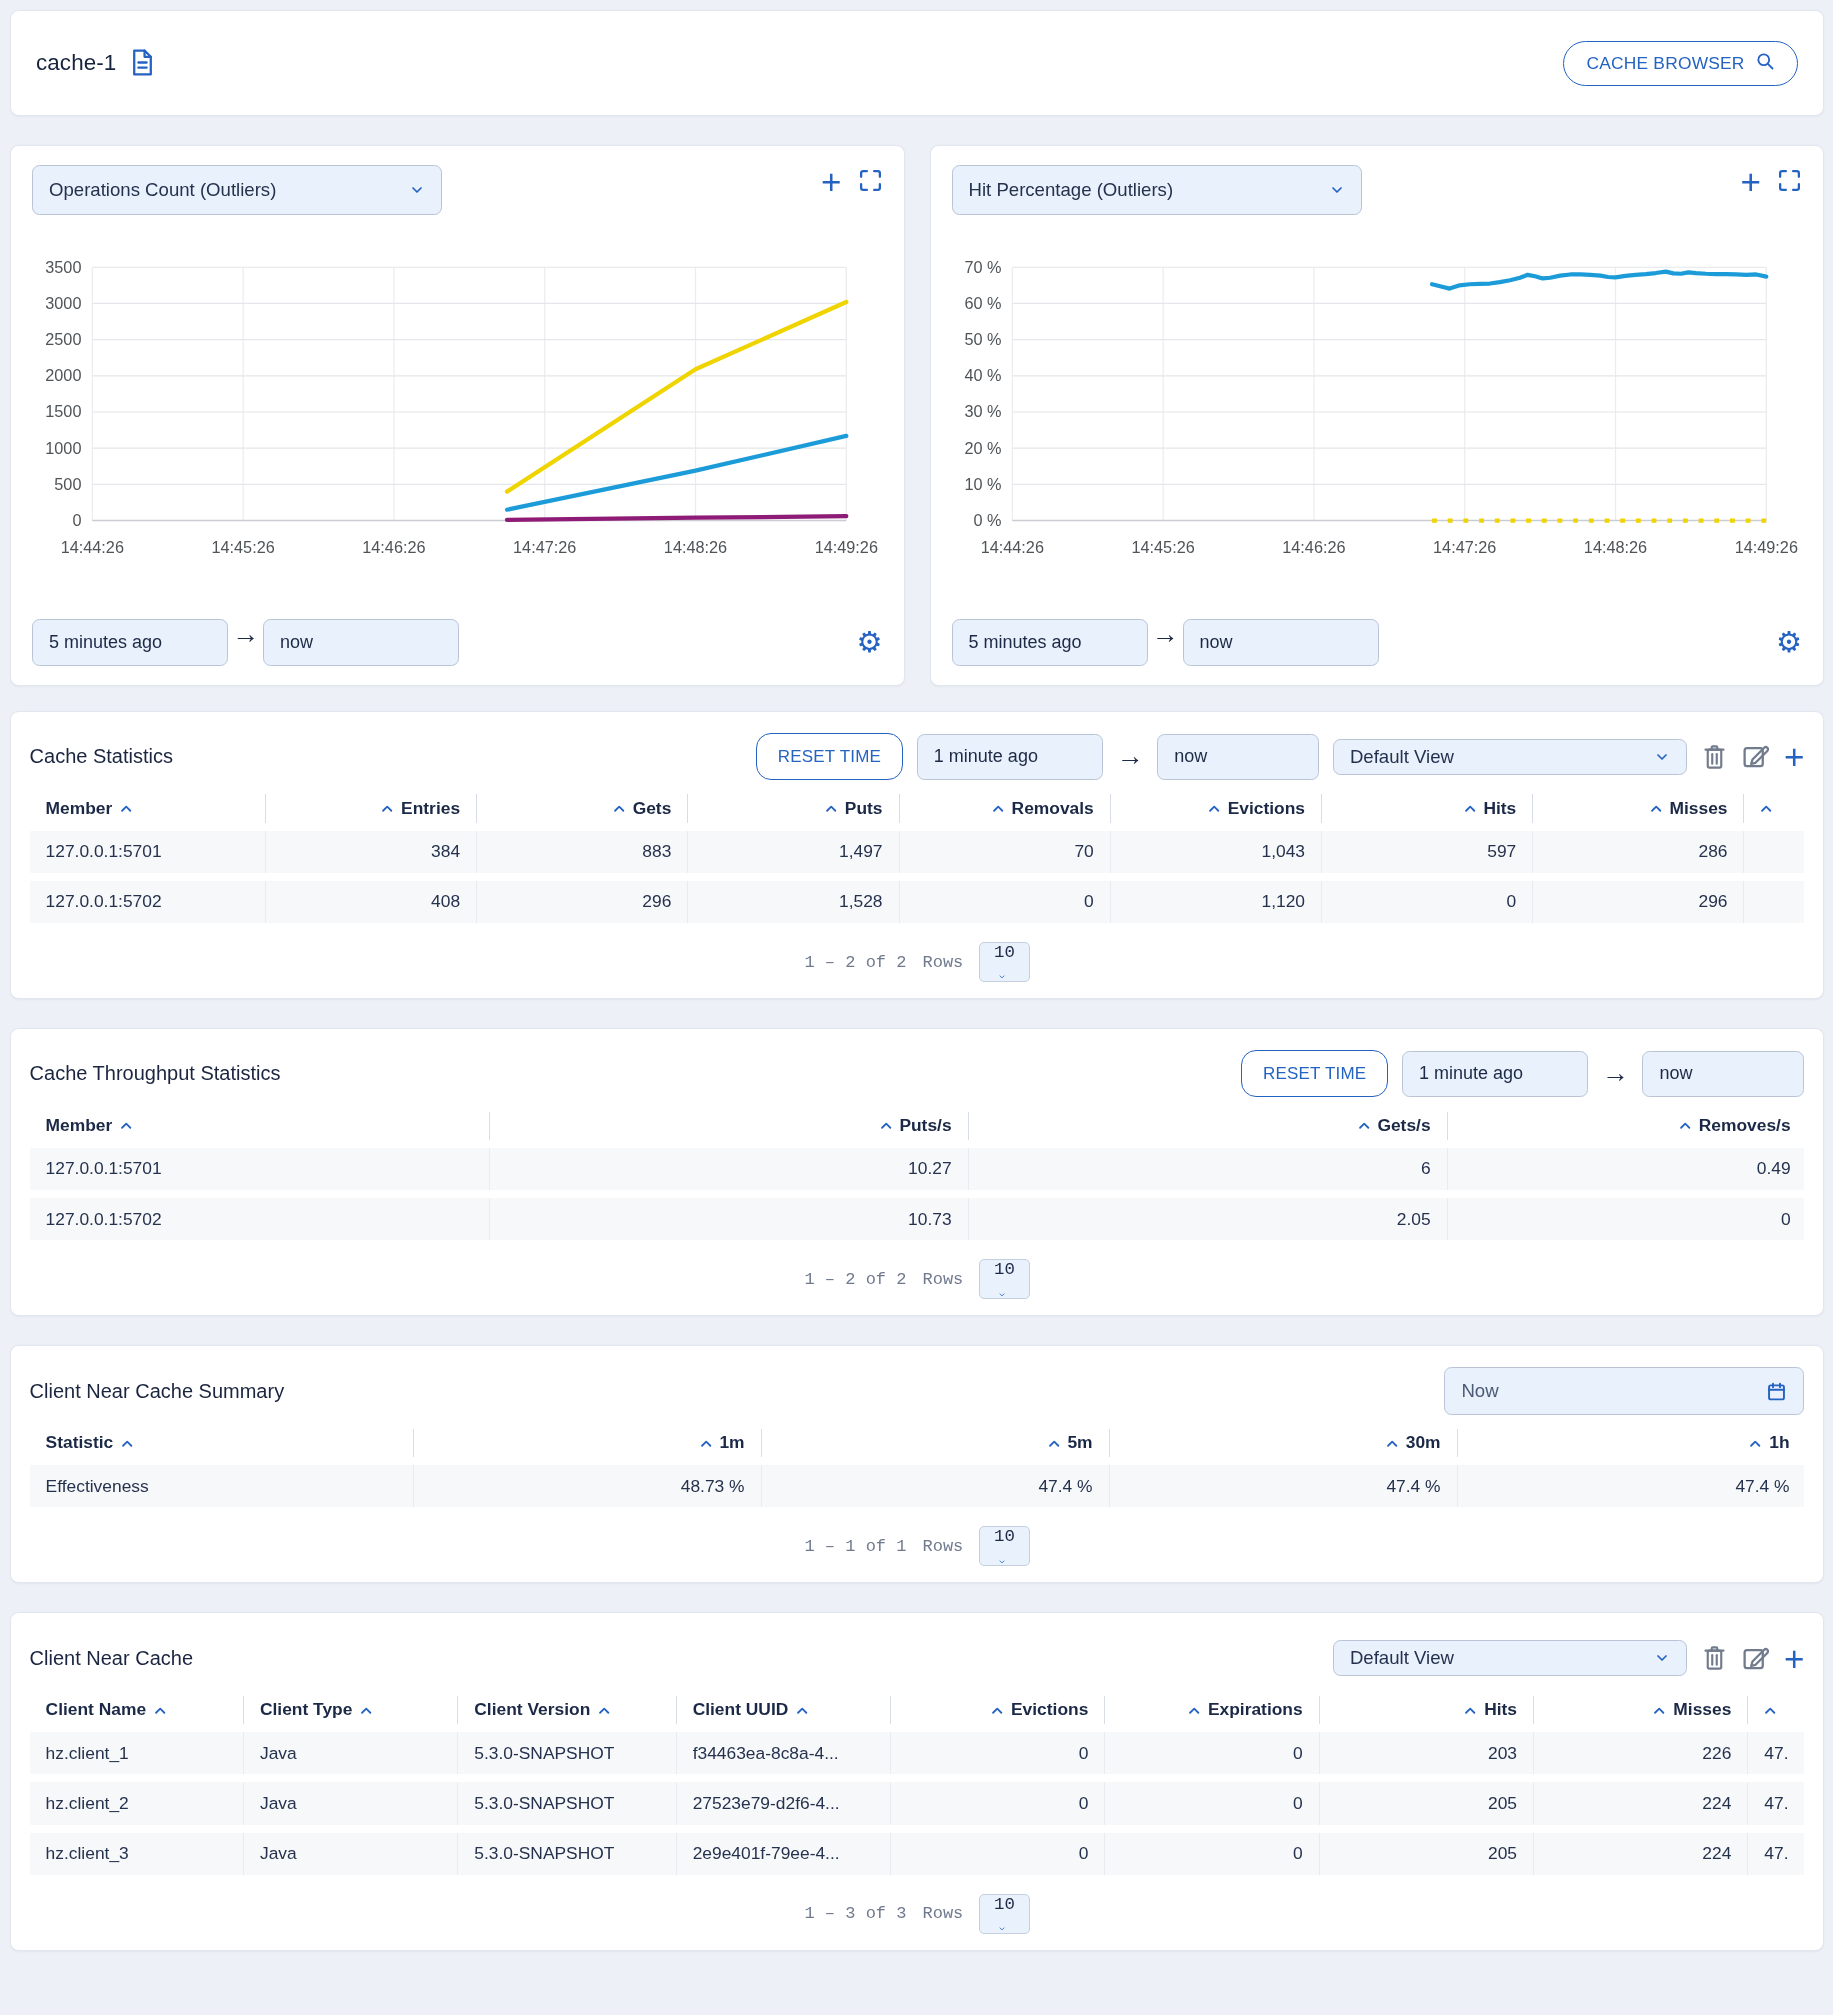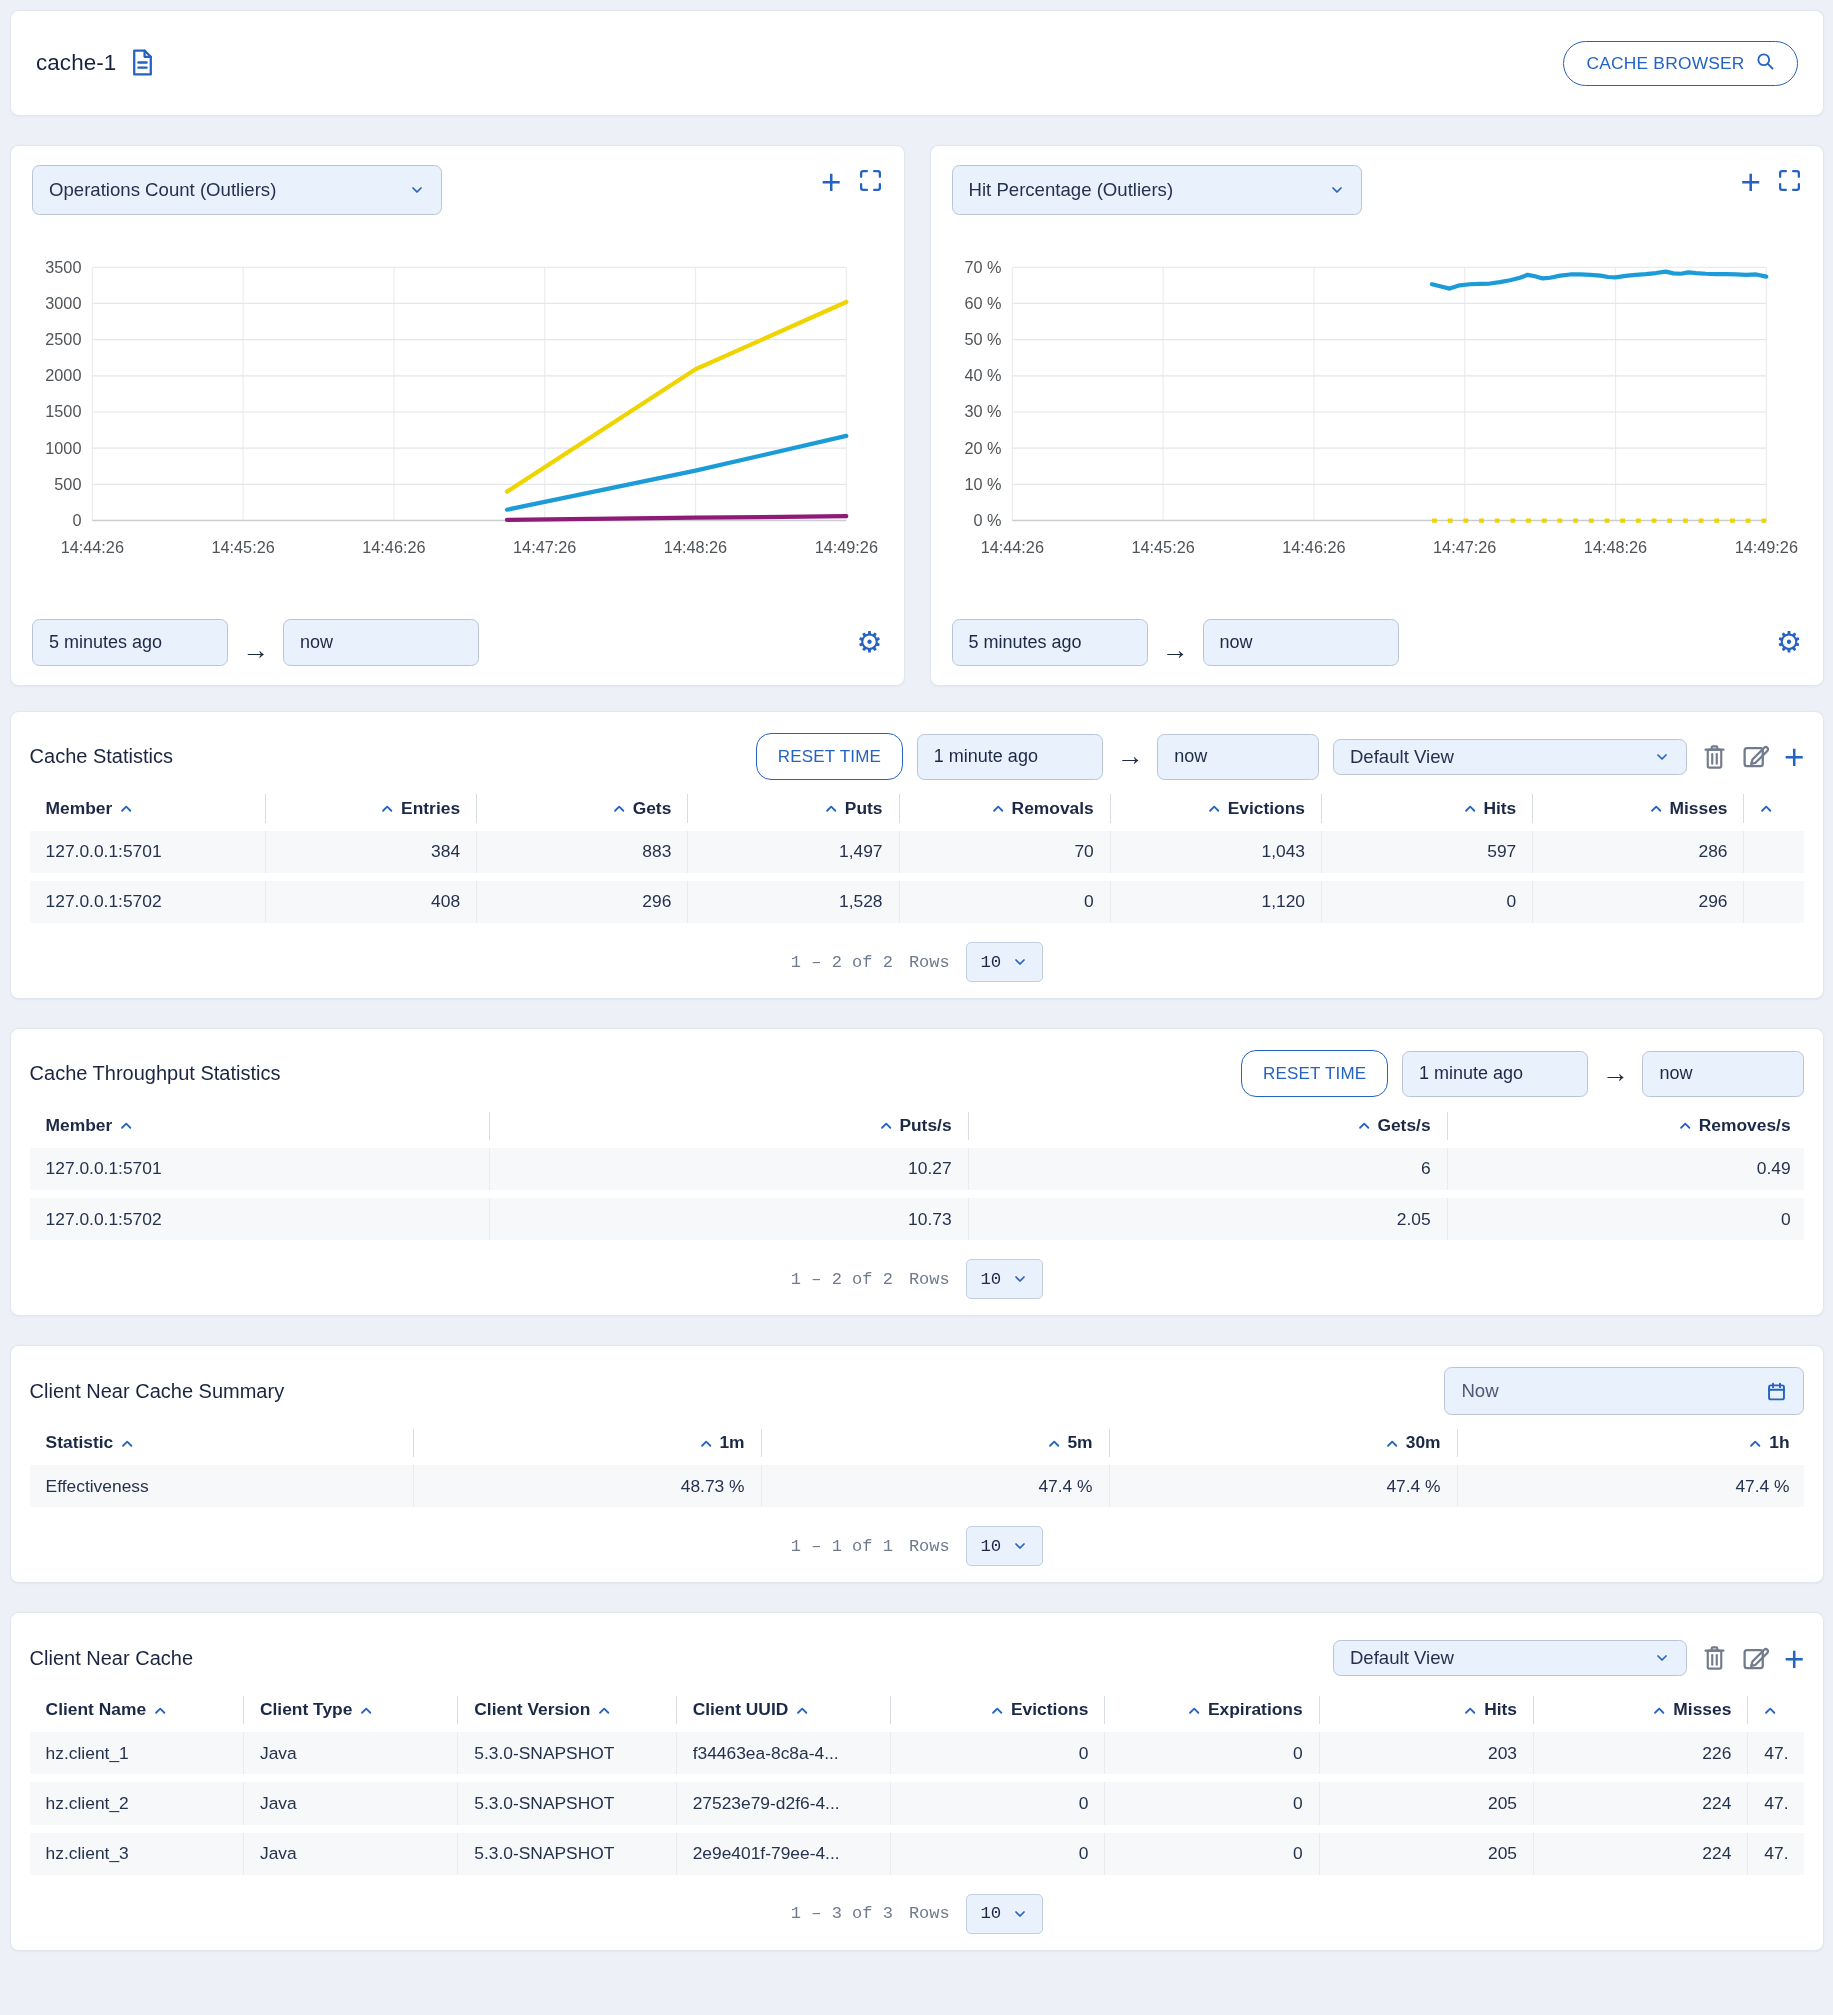--- a/index.html
+++ b/index.html
@@ -25,21 +25,21 @@
   .chart-top { display:flex; align-items:flex-start; justify-content:space-between; }
   .select { display:flex; align-items:center; justify-content:space-between; gap:12.4px;
             background:#e9f1fd; border:1.2px solid #b9c5d5; border-radius:7.5px;
             padding:0 16px; height:50px; font-size:18.6px; color:#25324e; cursor:pointer; }
   .chart-select { width:410px; }
   .chart-top-icons { display:flex; align-items:center; gap:16px; margin-top:3.7px; }
   .plus-icon { font-size:35px; font-weight:300; color:#2563c2; line-height:25px; cursor:pointer; }
   .chart-svg { width:100%; height:auto; display:block; }
   .tick { fill:#4f5458; font-size:27px; font-family:"Liberation Sans","DejaVu Sans",sans-serif; }
   .chart-bottom { display:flex; align-items:center; justify-content:space-between; }
-  .range-wrap { display:flex; align-items:flex-end; gap:14px; }
+  .range-wrap { display:flex; align-items:flex-start; gap:4px; }
   .time-input { background:#e9f1fd; border:1.2px solid #b9c5d5; border-radius:7.5px; height:47px;
                 width:196px; font-size:18px; color:#1d2a45; padding:0 16px;
                 font-family:"Liberation Sans","DejaVu Sans",sans-serif; }
   .arrow-glyph { font-size:27px; color:#1d2a45; }
   .gear-glyph { font-size:29px; color:#2563c2; line-height:1; cursor:pointer; }
 
   
   .tbl-card { padding:18.6px 18.6px 16px 18.6px; margin-bottom:29px; }
   .tbl-card:last-child { margin-bottom:0; }
   .tbl-head { display:flex; align-items:center; justify-content:space-between; min-height:52px; }
@@ -62,23 +62,23 @@
   th:not(:last-child) { border-right:1.2px solid #d8dce4; }
   td { background:#f7f8fa; font-size:17.4px; color:#25324e; padding:10.6px 16px; white-space:nowrap;
        overflow:hidden; }
   td:not(:last-child) { border-right:1.2px solid #e9ebef; }
   td.num { text-align:right; }
   .caret { width:12.4px; height:8.7px; flex:0 0 auto; }
   .caret polyline { fill:none; stroke:#2563c2; stroke-width:2.6; stroke-linecap:round; stroke-linejoin:round; }
 
   .paginate { display:flex; align-items:center; justify-content:center; gap:16px; margin-top:11.2px;font-family:Liberation Mono, monospace; }
   .pag-text, .rows-label { font-size:17px; color:#707a8e; }
-  .rows-select { display:flex; align-items:center; gap:11.2px; background:#e9f1fd;
+  .rows-select { display:flex; gap:11.2px; background:#e9f1fd;
                  border:1.2px solid #c3cfdd; border-radius:5px; padding:0 13.7px; height:40px;
-                 font-size:17.4px; color:#1d2a45; cursor:pointer; }
+                 font-size:17.4px; color:#1d2a45; cursor:pointer;flex-direction:column; }
   .chev { width:16px; height:16px; }
   .chev polyline { fill:none; stroke:#2563c2; stroke-width:2.6; stroke-linecap:round; stroke-linejoin:round; }
   .ic { fill:none; stroke:#717b8c; stroke-width:1.9; stroke-linecap:round; stroke-linejoin:round; }
   .ic-blue { fill:none; stroke:#2563c2; stroke-width:2.2; stroke-linecap:round; stroke-linejoin:round; }
 </style>
 </head>
 <body>
 
 <div class="card page-head">
   <div class="page-title-wrap">

